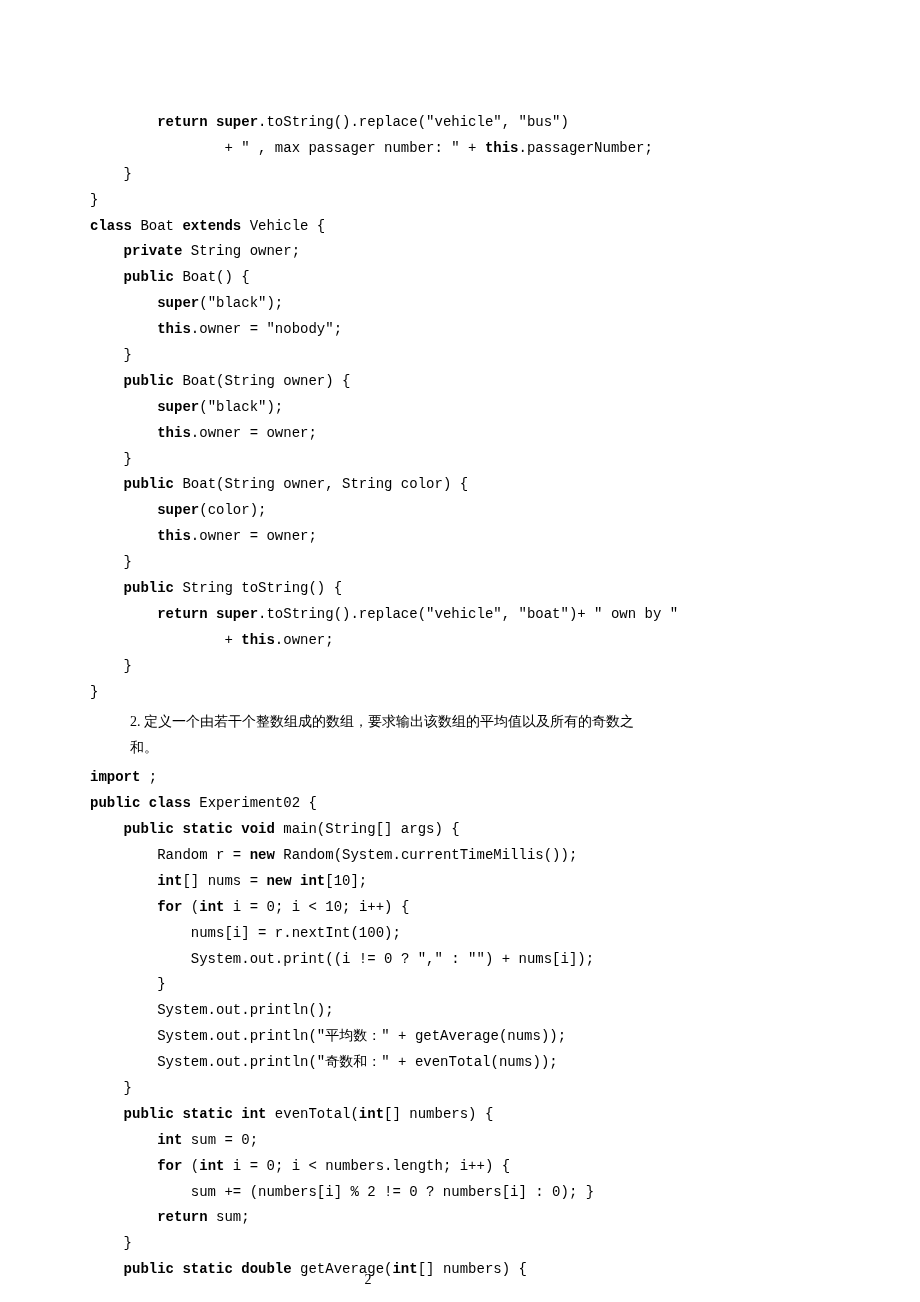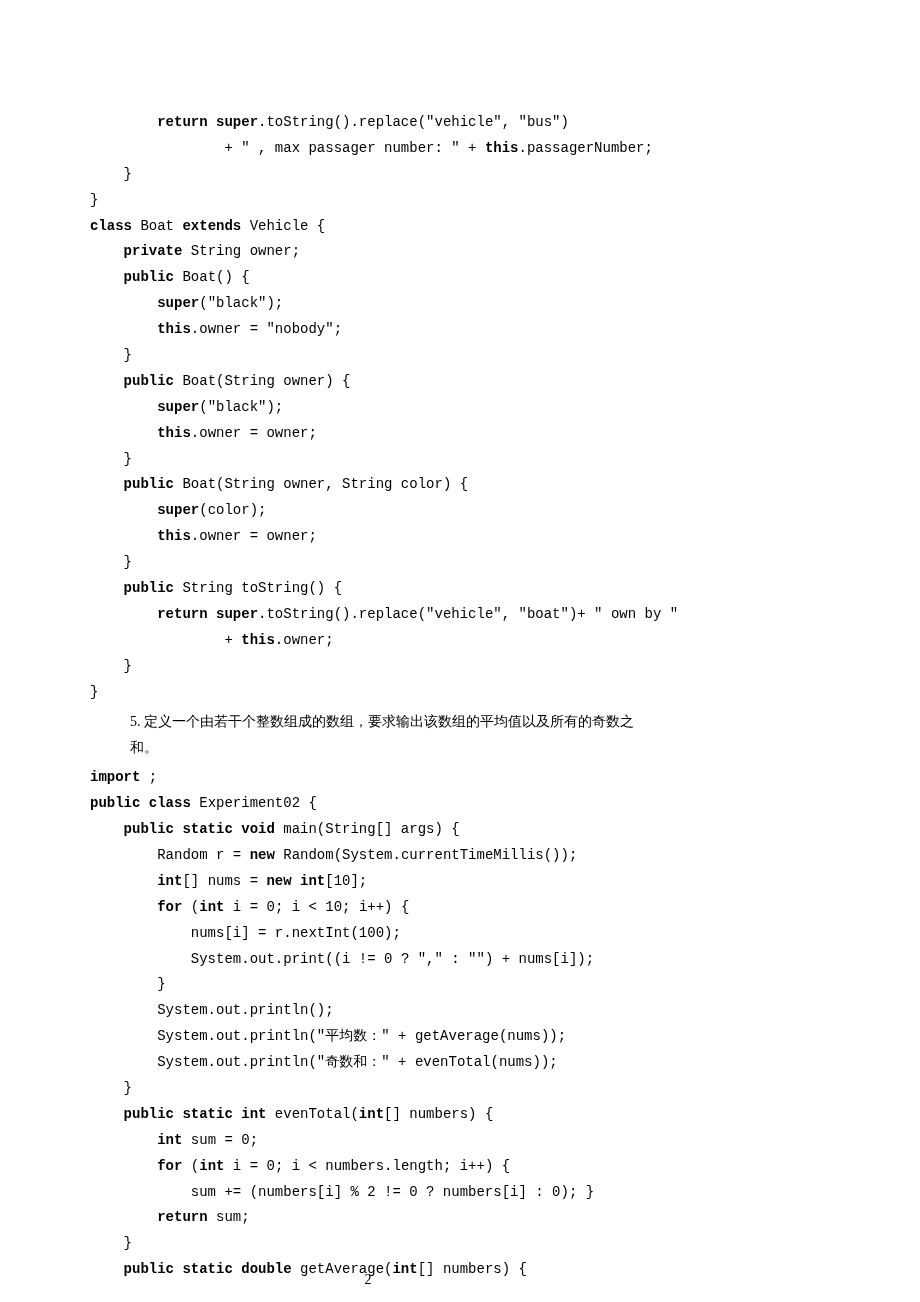--- a/index.html
+++ b/index.html
@@ -37,16 +37,16 @@
     text-align: center;
     font-family: "Times New Roman", serif;
     font-size: 14px;
   }
 </style>
 </head>
 <body>
 
 <div class="page">
   <div class="code" id="block1"><div><span>        </span><span class="kw">return super</span><span>.toString().replace("vehicle", "bus")</span></div><div><span>                + " , max passager number: " + </span><span class="kw">this</span><span>.passagerNumber;</span></div><div><span>    }</span></div><div><span>}</span></div><div><span class="kw">class</span><span> Boat </span><span class="kw">extends</span><span> Vehicle {</span></div><div><span>    </span><span class="kw">private</span><span> String owner;</span></div><div><span>    </span><span class="kw">public</span><span> Boat() {</span></div><div><span>        </span><span class="kw">super</span><span>("black");</span></div><div><span>        </span><span class="kw">this</span><span>.owner = "nobody";</span></div><div><span>    }</span></div><div><span>    </span><span class="kw">public</span><span> Boat(String owner) {</span></div><div><span>        </span><span class="kw">super</span><span>("black");</span></div><div><span>        </span><span class="kw">this</span><span>.owner = owner;</span></div><div><span>    }</span></div><div><span>    </span><span class="kw">public</span><span> Boat(String owner, String color) {</span></div><div><span>        </span><span class="kw">super</span><span>(color);</span></div><div><span>        </span><span class="kw">this</span><span>.owner = owner;</span></div><div><span>    }</span></div><div><span>    </span><span class="kw">public</span><span> String toString() {</span></div><div><span>        </span><span class="kw">return super</span><span>.toString().replace("vehicle", "boat")+ " own by "</span></div><div><span>                + </span><span class="kw">this</span><span>.owner;</span></div><div><span>    }</span></div><div><span>}</span></div></div>
-  <div class="para">5. 定义一个由若干个整数组成的数组，要求输出该数组的平均值以及所有的奇数之和。</div>
+  <div class="para">2. 定义一个由若干个整数组成的数组，要求输出该数组的平均值以及所有的奇数之和。</div>
   <div class="code" id="block2"><div><span class="kw">import</span><span> ;</span></div><div><span class="kw">public class</span><span> Experiment02 {</span></div><div><span>    </span><span class="kw">public static void</span><span> main(String[] args) {</span></div><div><span>        Random r = </span><span class="kw">new</span><span> Random(System.</span><span class="it">currentTimeMillis</span><span>());</span></div><div><span>        </span><span class="kw">int</span><span>[] nums = </span><span class="kw">new int</span><span>[10];</span></div><div><span>        </span><span class="kw">for</span><span> (</span><span class="kw">int</span><span> i = 0; i &lt; 10; i++) {</span></div><div><span>            nums[i] = r.nextInt(100);</span></div><div><span>            System.</span><span class="it">out</span><span>.print((i != 0 ? "," : "") + nums[i]);</span></div><div><span>        }</span></div><div><span>        System.</span><span class="it">out</span><span>.println();</span></div><div><span>        System.</span><span class="it">out</span><span>.println("平均数：" + </span><span class="it">getAverage</span><span>(nums));</span></div><div><span>        System.</span><span class="it">out</span><span>.println("奇数和：" + </span><span class="it">evenTotal</span><span>(nums));</span></div><div><span>    }</span></div><div><span>    </span><span class="kw">public static int</span><span> evenTotal(</span><span class="kw">int</span><span>[] numbers) {</span></div><div><span>        </span><span class="kw">int</span><span> sum = 0;</span></div><div><span>        </span><span class="kw">for</span><span> (</span><span class="kw">int</span><span> i = 0; i &lt; numbers.length; i++) {</span></div><div><span>            sum += (numbers[i] % 2 != 0 ? numbers[i] : 0); }</span></div><div><span>        </span><span class="kw">return</span><span> sum;</span></div><div><span>    }</span></div><div><span>    </span><span class="kw">public static double</span><span> getAverage(</span><span class="kw">int</span><span>[] numbers) {</span></div></div>
   <div class="pagenum">2</div>
 </div>
 
 </body></html>

